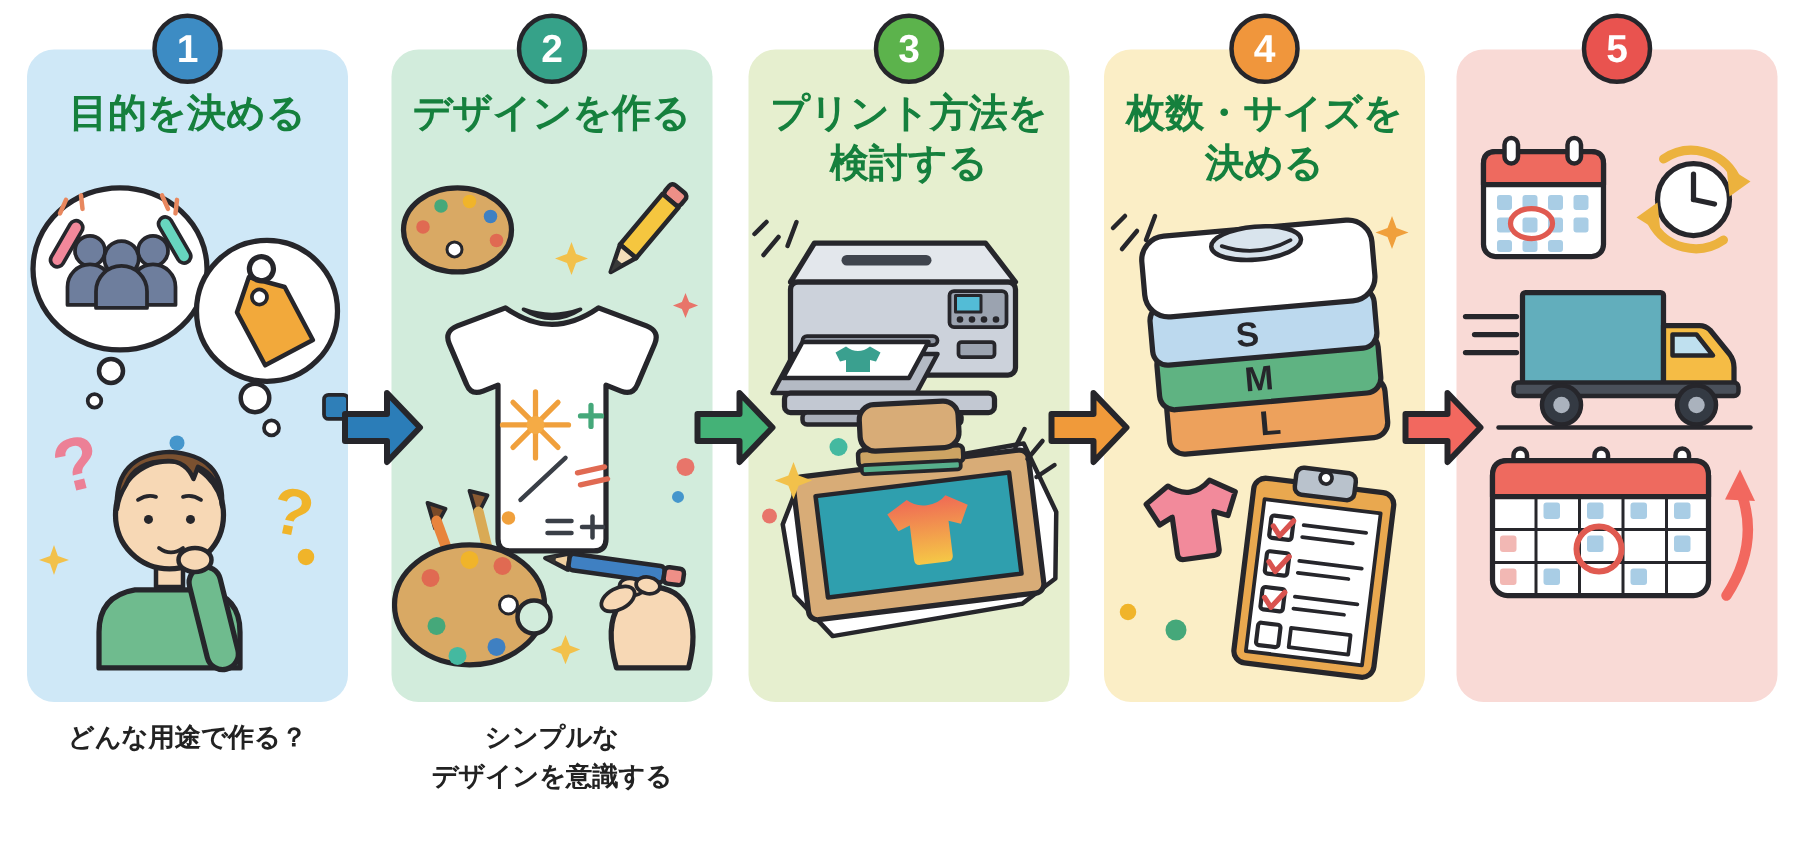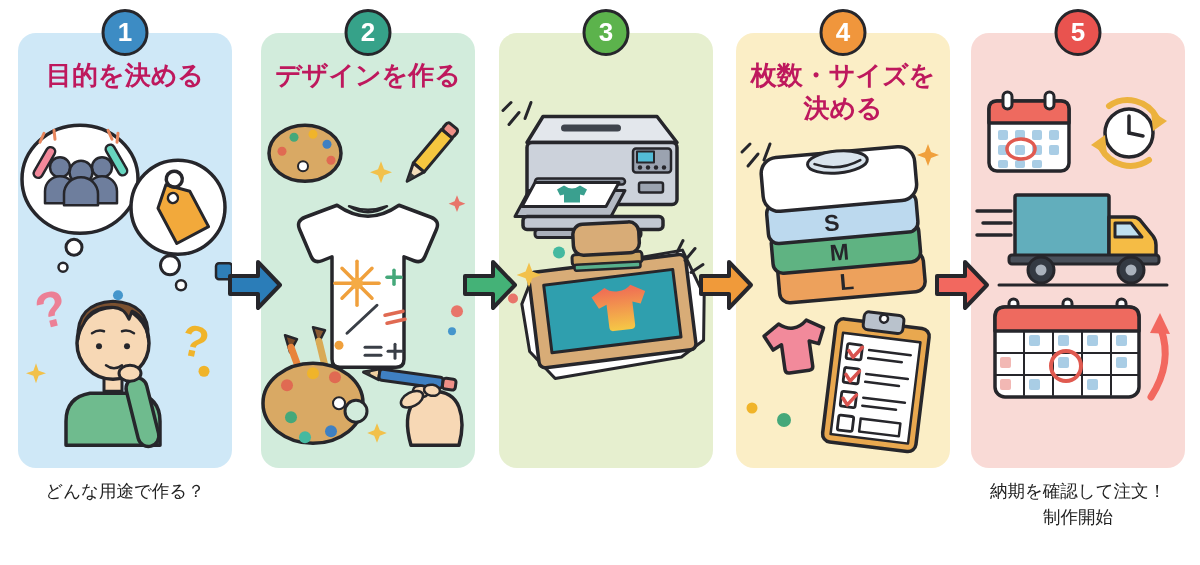--- a/index.html
+++ b/index.html
@@ -27,29 +27,29 @@
     display:flex; flex-direction:column;
     overflow:hidden;
   }
   .title {
     margin-top:26px;
     padding:0 6px;
     text-align:center;
     font-weight:700;
     font-size:26px;
     line-height:1.25;
-    color:#be185d;
+    color:#15803d;
     white-space:pre-line;
   }
   .illus { flex:1; width:100%; min-height:0; }
   .caption {
     position:absolute; top:478px; left:-8px;
     width:230px;
     text-align:center;
-    font-size:17.5px; font-weight:400;
+    font-size:17.5px; font-weight:700;
     color:#222222; line-height:1.5;
     white-space:pre-line;
   }
   .arrow { position:absolute; top:256px; width:58px; height:58px; z-index:3; }
   .illus text { font-family:"Liberation Sans", sans-serif; font-weight:700; }
 </style>
 </head>
 <body>
 
 <div class="canvas">
@@ -204,25 +204,29 @@
           </g>
 
           <path d="M120 46 l3 8 8 3 -8 3 -3 8 -3 -8 -8 -3 8 -3 z" fill="#f2c14b"></path>
           <path d="M196 80 l2.4 6 6 2.4 -6 2.4 -2.4 6 -2.4 -6 -6 -2.4 6 -2.4 z" fill="#e8756a"></path>
           <path d="M116 308 l2.8 7 7 2.8 -7 2.8 -2.8 7 -2.8 -7 -7 -2.8 7 -2.8 z" fill="#f2c14b"></path>
           <circle cx="196" cy="196" r="6" fill="#e8756a"></circle>
           <circle cx="191" cy="216" r="4" fill="#4596cc"></circle>
         </g>
       </svg>
     </div>
+    <div class="caption">シンプルな
+デザインを意識する</div>
   </div>
 
   <div class="step" style="left:499px">
     <div class="badge" style="background-color: rgb(92, 179, 76);">3</div>
     <div class="card" style="background-color: rgb(230, 239, 207);">
+      <div class="title">プリント方法を
+検討する</div>
       <svg class="illus" viewBox="0 0 214 320">
         <defs>
           <linearGradient id="teeGrad" x1="0" y1="0" x2="0" y2="1">
             <stop offset="0" stop-color="#ef6a55"></stop>
               <stop offset="1" stop-color="#f5c846"></stop>
           </linearGradient>
         </defs>
         <g stroke-linecap="round" stroke-linejoin="round">
           <g stroke="#26262b" stroke-width="3">
             <path d="M10 34 L20 22" fill="none"></path>
@@ -410,22 +414,20 @@
             <circle cx="95" cy="283" r="15" fill="none" stroke="#e05a50" stroke-width="4"></circle>
           </g>
 
           <g>
             <path d="M180 314 Q202 280 190 246" fill="none" stroke="#f2685f" stroke-width="7"></path>
             <polygon points="179,250 189,230 199,251" fill="#f2685f"></polygon>
           </g>
         </g>
       </svg>
     </div>
-    <div class="caption">納期を確認して注文！
-制作開始</div>
   </div>
 
   <svg class="arrow" style="left:226px" viewBox="0 0 58 58">
     <polygon points="4,20 32,20 32,6 54,29 32,52 32,38 4,38" stroke="#26262b" stroke-width="4" stroke-linejoin="round" fill="#2b7db8"></polygon>
   </svg>
   <svg class="arrow" style="left:461px" viewBox="0 0 58 58">
     <polygon points="4,20 32,20 32,6 54,29 32,52 32,38 4,38" stroke="#26262b" stroke-width="4" stroke-linejoin="round" fill="#44b277"></polygon>
   </svg>
   <svg class="arrow" style="left:697px" viewBox="0 0 58 58">
     <polygon points="4,20 32,20 32,6 54,29 32,52 32,38 4,38" stroke="#26262b" stroke-width="4" stroke-linejoin="round" fill="#f09a3a"></polygon>

